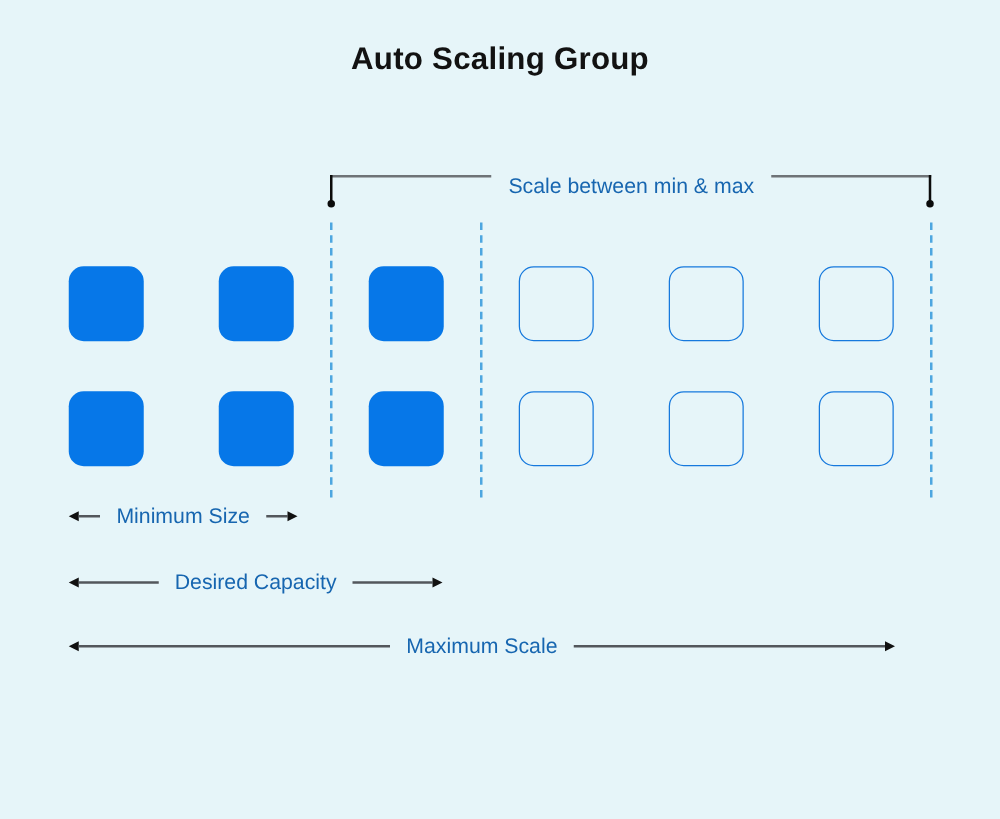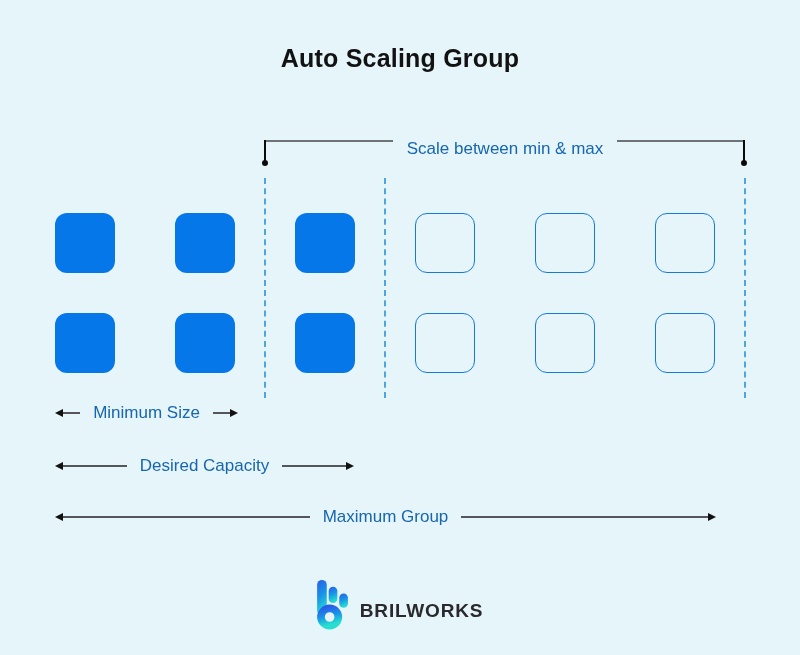--- a/index.html
+++ b/index.html
@@ -12,21 +12,21 @@
   .canvas {
     position: relative;
     width: 800px;
     height: 655px;
     background: #e6f5f9;
   }
 
   
   .title {
     position: absolute;
-    top: 44px; left: 0; width: 800px;
+    top: 33px; left: 0; width: 800px;
     text-align: center;
     font-size: 25px;
     font-weight: 700;
     color: #121212;
     letter-spacing: 0.2px;
   }
 
   
   .bracket {
     position: absolute;
@@ -183,35 +183,19 @@
     <div class="ah l"></div>
     <div class="line"></div>
     <div class="alabel">Minimum Size</div>
     <div class="line"></div>
     <div class="ah r"></div>
   </div>
 
   <div class="arrow max">
     <div class="ah l"></div>
     <div class="line"></div>
-    <div class="alabel">Maximum Group</div>
+    <div class="alabel">Maximum Scale</div>
     <div class="line"></div>
     <div class="ah r"></div>
   </div>
 
-  <div class="logo">
-    <svg width="33" height="52" viewBox="0 0 34 54">
-      <defs>
-        <linearGradient id="bwg" x1="0" y1="0" x2="0.25" y2="1">
-          <stop offset="0" stop-color="#2b5ce6"></stop>
-          <stop offset="0.5" stop-color="#1793e8"></stop>
-          <stop offset="1" stop-color="#27ded1"></stop>
-        </linearGradient>
-      </defs>
-      <rect x="0" y="2" width="10" height="37" rx="5" fill="url(#bwg)"></rect>
-      <rect x="12" y="9" width="9" height="17" rx="4.5" fill="url(#bwg)"></rect>
-      <rect x="23" y="16" width="9" height="15" rx="4.5" fill="url(#bwg)"></rect>
-      <circle cx="13" cy="40.5" r="9" fill="none" stroke="url(#bwg)" stroke-width="8"></circle>
-    </svg>
-    <div class="brand">BRILWORKS</div>
-  </div>
 
 </div>
 
 </body></html>

